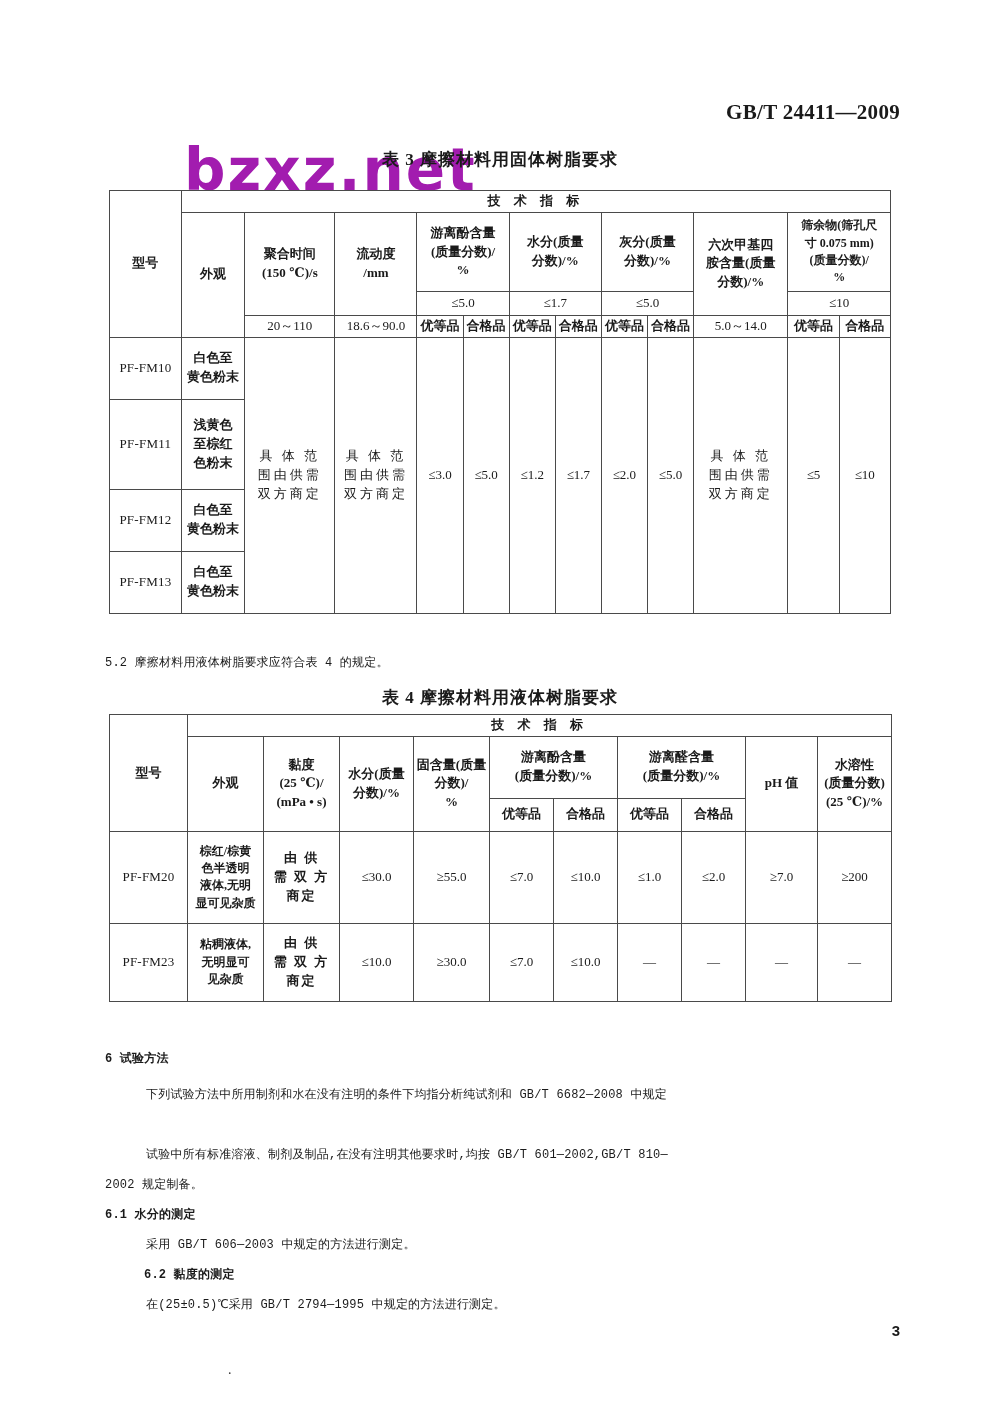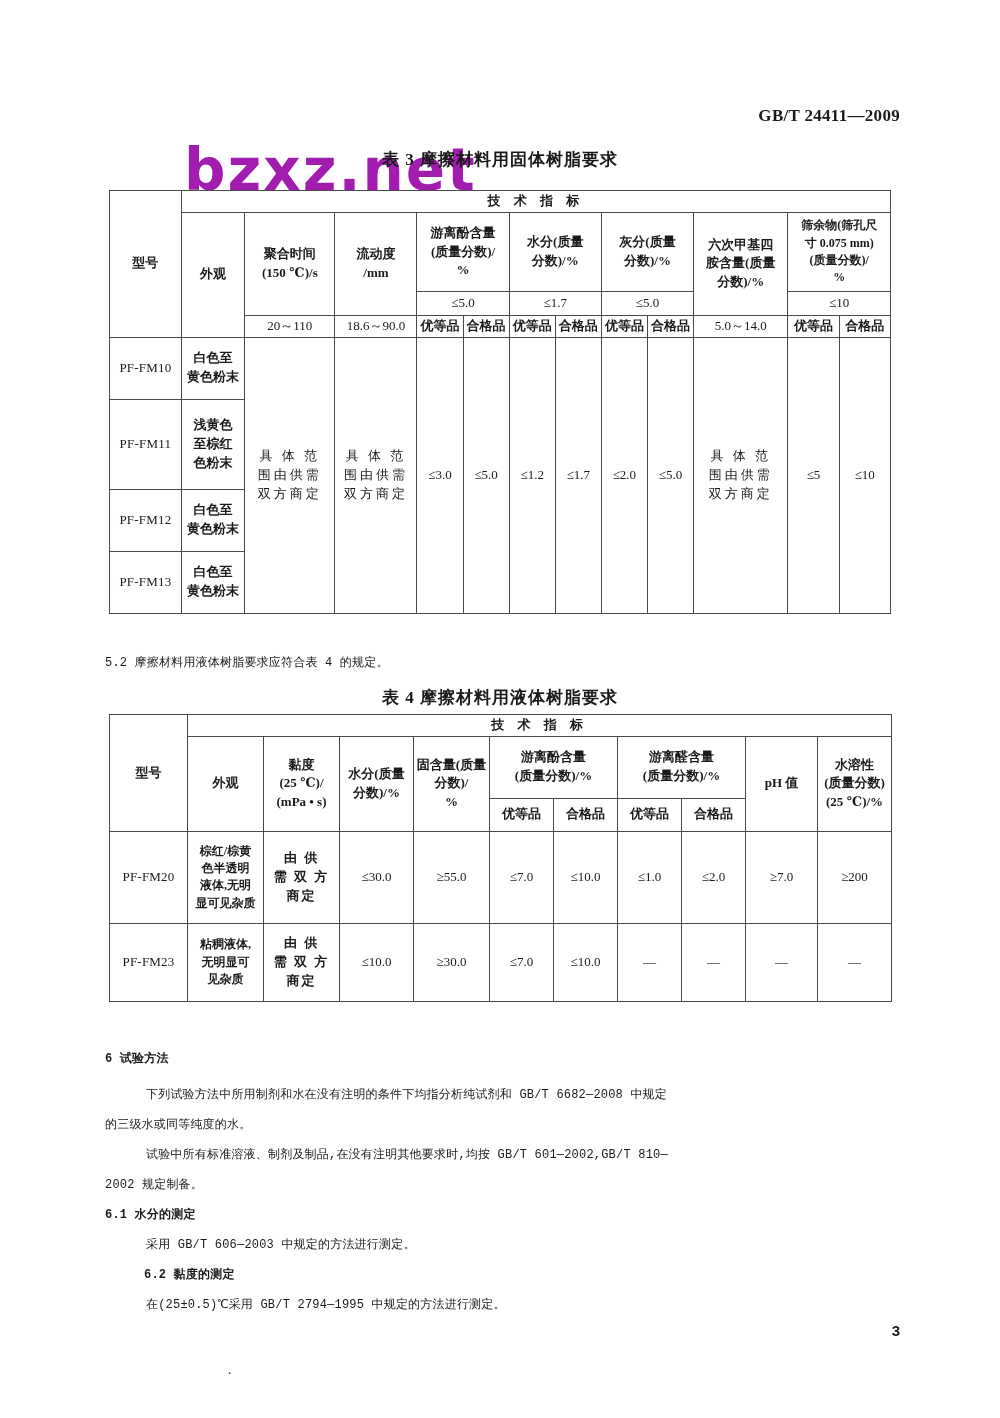--- a/index.html
+++ b/index.html
@@ -24,24 +24,24 @@
     font-weight: bold;
     font-size: 58px;
     letter-spacing: 2px;
     color: #a21caf;
     user-select: none;
     z-index: 0;
   }
   .std-no {
     position: absolute;
     right: 100px;
-    top: 106px;
+    top: 100px;
     font-family: "Liberation Serif", "DejaVu Serif", serif;
     font-weight: bold;
-    font-size: 17px;
+    font-size: 21px;
     letter-spacing: 0.3px;
     z-index: 3;
   }
   .tbl-caption {
     position: absolute;
     left: 0;
     width: 1000px;
     text-align: center;
     font-size: 17px;
     font-weight: bold;
@@ -296,21 +296,20 @@
         <td class="val">—</td>
         <td class="val">—</td>
         <td class="val">—</td>
         <td class="val">—</td>
       </tr>
     </tbody>
   </table>
 
   <div class="body-text sec-head" style="left:105px; top:1048px;">6   试验方法</div>
   <div class="body-text" style="left:146px; top:1084px;">下列试验方法中所用制剂和水在没有注明的条件下均指分析纯试剂和 GB/T 6682—2008 中规定</div>
-  <div class="body-text" style="left:105px; top:1114px;">的三级水或同等纯度的水。</div>
   <div class="body-text" style="left:146px; top:1144px;">试验中所有标准溶液、制剂及制品,在没有注明其他要求时,均按 GB/T 601—2002,GB/T 810—</div>
   <div class="body-text" style="left:105px; top:1174px;">2002 规定制备。</div>
 
   <div class="body-text sec-head" style="left:105px; top:1204px;">6.1   水分的测定</div>
   <div class="body-text" style="left:146px; top:1234px;">采用 GB/T 606—2003 中规定的方法进行测定。</div>
 
   <div class="body-text sec-head" style="left:105px; top:1264px;margin-left:39px;">6.2   黏度的测定</div>
   <div class="body-text" style="left:146px; top:1294px;">在(25±0.5)℃采用 GB/T 2794—1995 中规定的方法进行测定。</div>
 
   <div class="pg-num">3</div>

